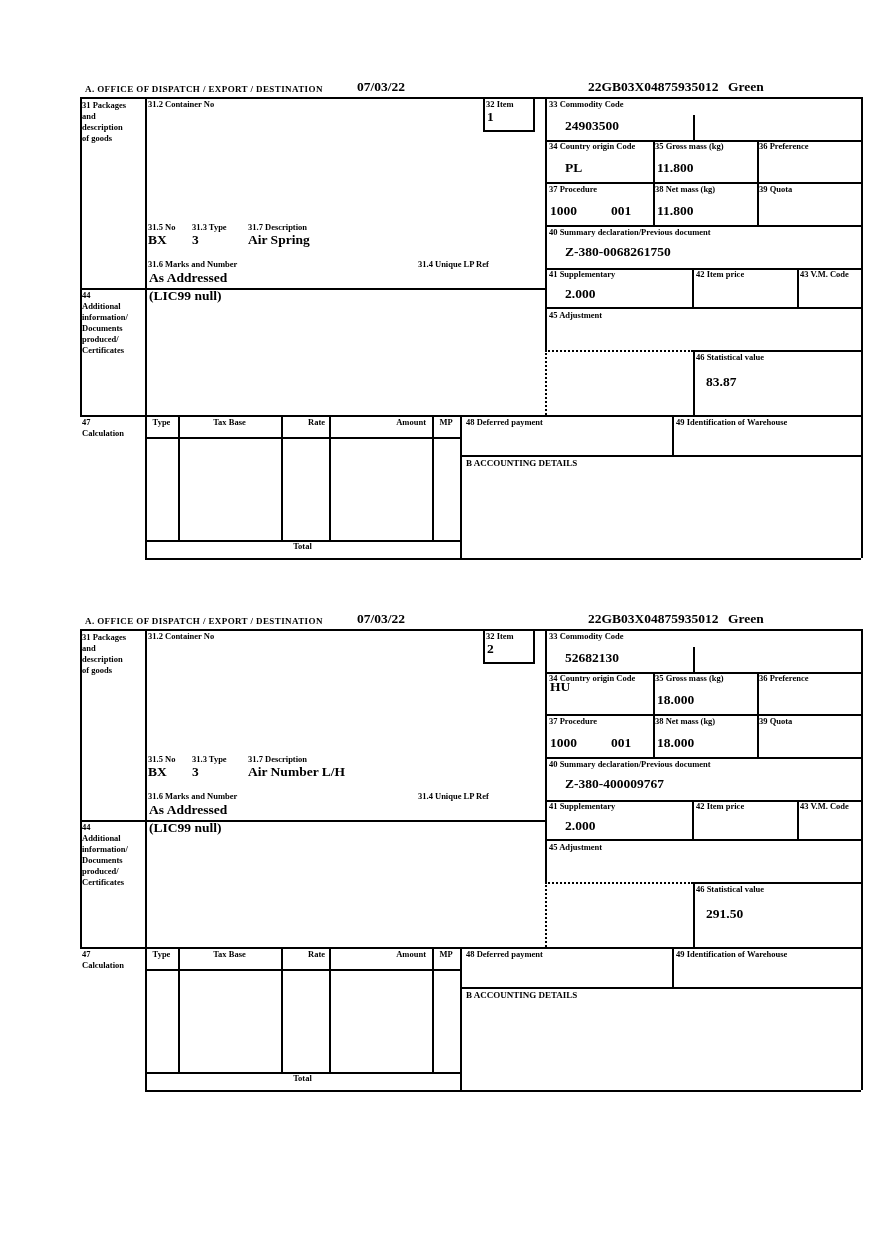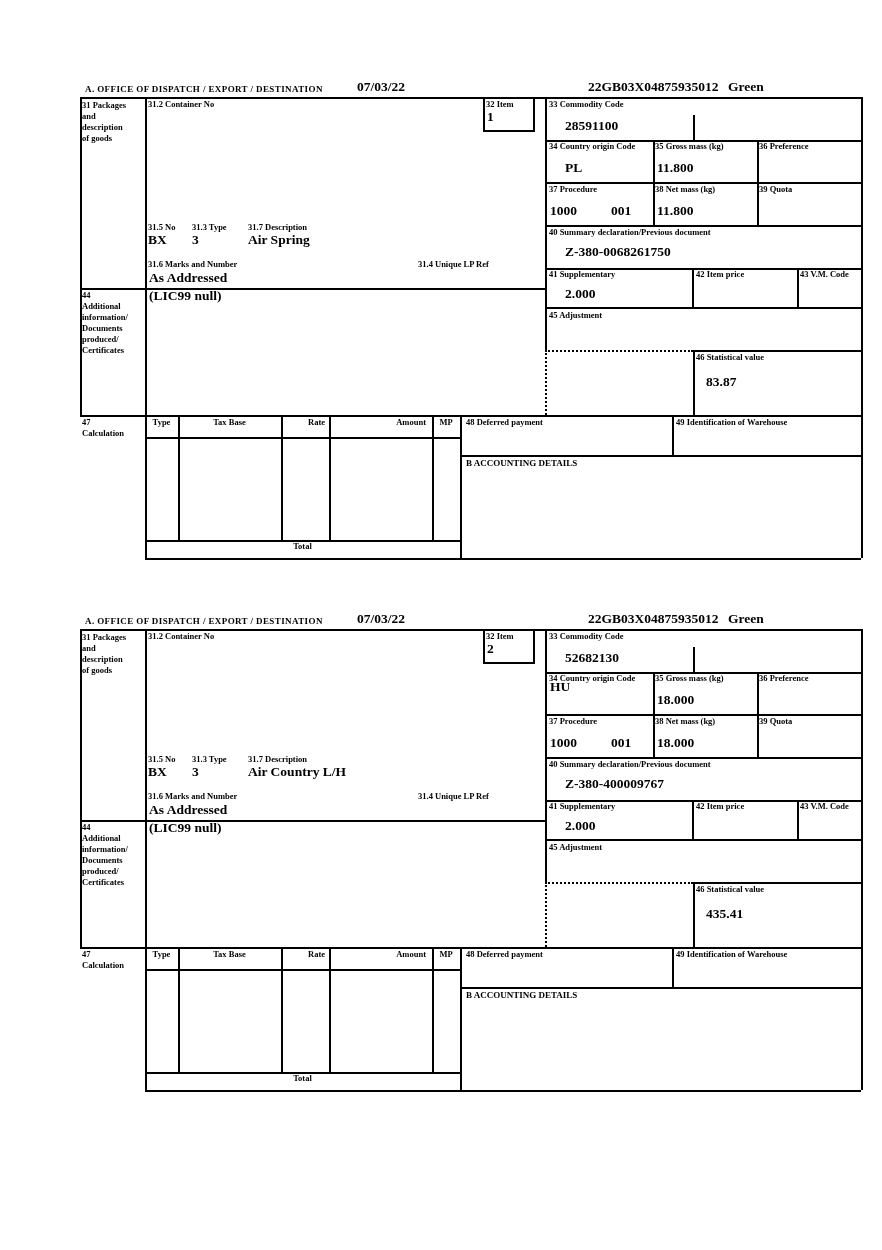--- a/index.html
+++ b/index.html
@@ -30,21 +30,21 @@
     <span class="lbl" style="left:4px;top:21px">31 Packages</span>
     <span class="lbl" style="left:4px;top:32px">and</span>
     <span class="lbl" style="left:4px;top:43px">description</span>
     <span class="lbl" style="left:4px;top:54px">of goods</span>
 
     <span class="lbl" style="left:70px;top:20px">31.2 Container No</span>
     <span class="lbl" style="left:408px;top:20px">32 Item</span>
     <span class="val" style="left:409px;top:30px">1</span>
 
     <span class="lbl" style="left:471px;top:20px">33 Commodity Code</span>
-    <span class="val" style="left:487px;top:39px">28591100</span>
+    <span class="val" style="left:487px;top:39px">24903500</span>
 
     <span class="lbl" style="left:471px;top:62px">34 Country origin Code</span>
     <span class="val" style="left:487px;top:81px">PL</span>
     <span class="lbl" style="left:577px;top:62px">35 Gross mass (kg)</span>
     <span class="val" style="left:579px;top:81px">11.800</span>
     <span class="lbl" style="left:681px;top:62px">36 Preference</span>
 
     <span class="lbl" style="left:471px;top:105px">37 Procedure</span>
     <span class="val" style="left:472px;top:124px">1000</span>
     <span class="val" style="left:533px;top:124px">001</span>
@@ -166,28 +166,28 @@
     <span class="lbl" style="left:471px;top:148px">40 Summary declaration/Previous document</span>
     <span class="val" style="left:487px;top:165px">Z-380-400009767</span>
 
     <span class="lbl" style="left:471px;top:190px">41 Supplementary</span>
     <span class="val" style="left:487px;top:207px">2.000</span>
     <span class="lbl" style="left:618px;top:190px">42 Item price</span>
     <span class="lbl" style="left:722px;top:190px">43 V.M. Code</span>
 
     <span class="lbl" style="left:471px;top:231px">45 Adjustment</span>
     <span class="lbl" style="left:618px;top:273px">46 Statistical value</span>
-    <span class="val" style="left:628px;top:295px">435.41</span>
+    <span class="val" style="left:628px;top:295px">291.50</span>
 
     <span class="lbl" style="left:70px;top:143px">31.5 No</span>
     <span class="lbl" style="left:114px;top:143px">31.3 Type</span>
     <span class="lbl" style="left:170px;top:143px">31.7 Description</span>
     <span class="val" style="left:70px;top:153px">BX</span>
     <span class="val" style="left:114px;top:153px">3</span>
-    <span class="val" style="left:170px;top:153px">Air Country L/H</span>
+    <span class="val" style="left:170px;top:153px">Air Number L/H</span>
 
     <span class="lbl" style="left:70px;top:180px">31.6 Marks and Number</span>
     <span class="val" style="left:71px;top:191px">As Addressed</span>
     <span class="lbl" style="left:340px;top:180px">31.4 Unique LP Ref</span>
 
     <span class="lbl" style="left:4px;top:211px">44</span>
     <span class="lbl" style="left:4px;top:222px">Additional</span>
     <span class="lbl" style="left:4px;top:233px">information/</span>
     <span class="lbl" style="left:4px;top:244px">Documents</span>
     <span class="lbl" style="left:4px;top:255px">produced/</span>

